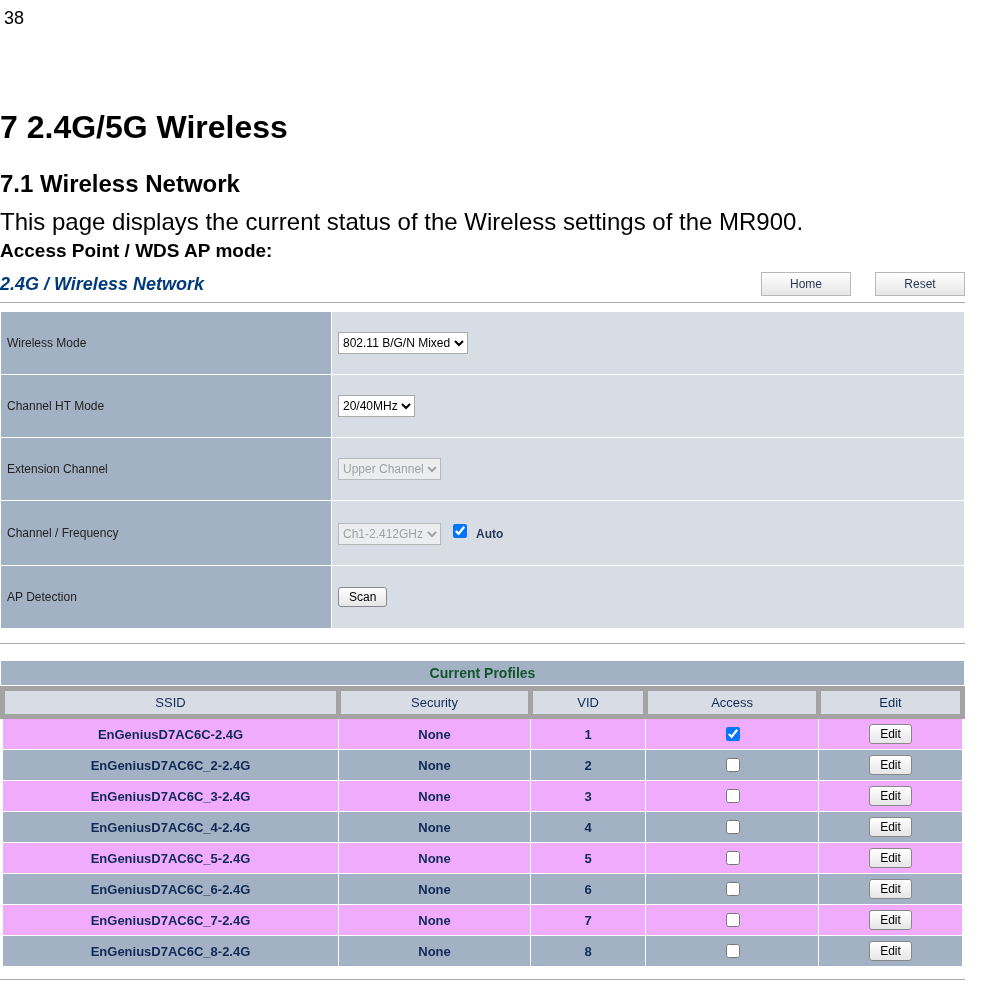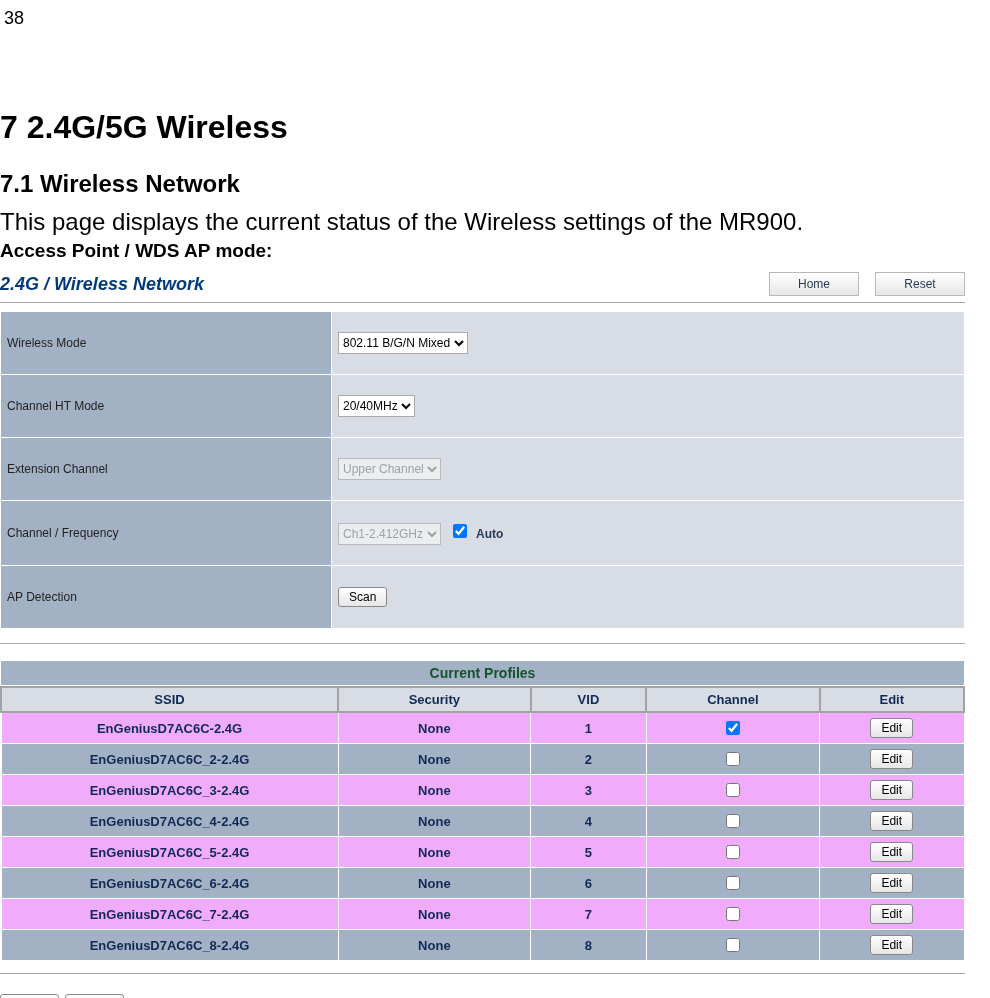--- a/index.html
+++ b/index.html
@@ -54,21 +54,21 @@
   }
   .panel-title {
     color: #003a7a;
     font-weight: bold;
     font-size: 18px;
     font-family: Arial, sans-serif;
     font-style: italic;
   }
   .top-btns {
     display: flex;
-    gap: 16px;
+    gap: 24px;
   }
   .btn-flat {
     width: 88px;
     height: 22px;
     background: linear-gradient(#ffffff, #e6e6e6);
     border: 1px solid #b8b8b8;
     font-size: 12px;
     color: #2a3a55;
     display: inline-flex;
     align-items: center;
@@ -133,24 +133,24 @@
     margin-top: 16px;
   }
   table.profiles {
     width: 100%;
     border-collapse: collapse;
     font-size: 13px;
   }
   table.profiles th {
     background: #d8dde5;
     color: #102a55;
-    font-weight: bold;
+    font-weight: normal;
     text-align: center;
     padding: 4px;
-    border: 2px solid #a3a3a3;
+    border: 5px solid #a3a3a3;
   }
   table.profiles td {
     text-align: center;
     padding: 5px 4px;
     border: 1px solid #fff;
     color: #102a55;
     font-weight: bold;
   }
   table.profiles tr.odd td {
     background: #f0abfc;
@@ -222,21 +222,21 @@
 
     <hr class="sep" style="margin-top:14px;">
 
     <div class="profiles-header">Current Profiles</div>
     <table class="profiles">
       <thead>
         <tr>
           <th class="col-ssid">SSID</th>
           <th class="col-sec">Security</th>
           <th class="col-vid">VID</th>
-          <th class="col-en">Channel</th>
+          <th class="col-en">Access</th>
           <th class="col-edit">Edit</th>
         </tr>
       </thead>
       <tbody id="profiles-body">
           <tr class="odd">
             <td>EnGeniusD7AC6C-2.4G</td>
             <td>None</td>
             <td>1</td>
             <td><input type="checkbox" checked="" style=""></td>
             <td><button type="button" class="edit-btn">Edit</button></td>

